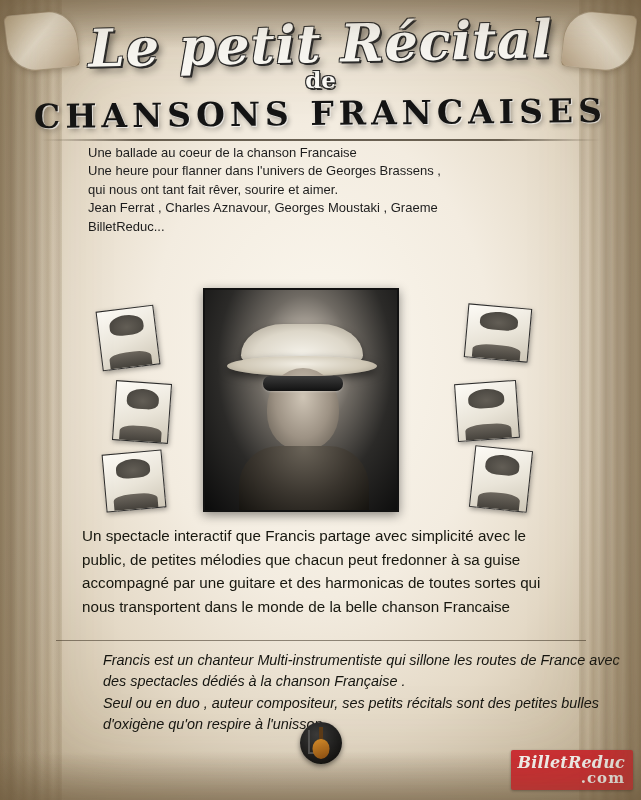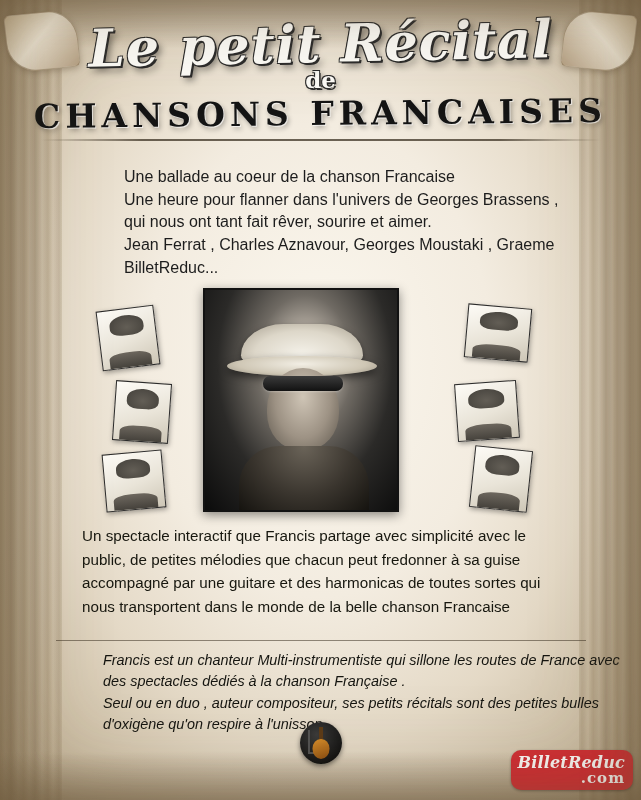--- a/index.html
+++ b/index.html
@@ -120,27 +120,26 @@
   .title-rule {
     width: 560px;
     height: 2px;
     margin: 6px auto 0 auto;
     background: linear-gradient(90deg, rgba(60,50,35,0) 0%, rgba(60,50,35,0.75) 18%, rgba(60,50,35,0.75) 82%, rgba(60,50,35,0) 100%);
   }
 
   
   .intro-text {
     position: absolute;
-    top: 166px;
+    top: 144px;
     left: 88px;
     width: 490px;
-    font-size: 16px;
+    font-size: 13px;
     line-height: 1.42;
     color: #1d1d1d;
-    margin-left: 36px;
   }
   .intro-text p { margin: 0; }
 
   
   .photo-main {
     position: absolute;
     top: 288px;
     left: 203px;
     width: 192px;
     height: 220px;
@@ -303,21 +302,21 @@
     right: 8px;
     bottom: 10px;
     padding: 3px 8px 3px 6px;
     background: #d0232b;
     color: #ffffff;
     font-family: "DejaVu Serif", serif;
     font-style: italic;
     font-weight: bold;
     font-size: 16px;
     letter-spacing: 0.2px;
-    border-radius: 10px;
+    border-radius: 2px;
     box-shadow: 0 1px 3px rgba(0,0,0,0.4);
     opacity: 0.92;
   }
   .watermark .wm-sub {
     font-size: 15px;
     font-style: normal;
     letter-spacing: 1px;
     display: block;
     margin-top: -3px;
     text-align: right;

